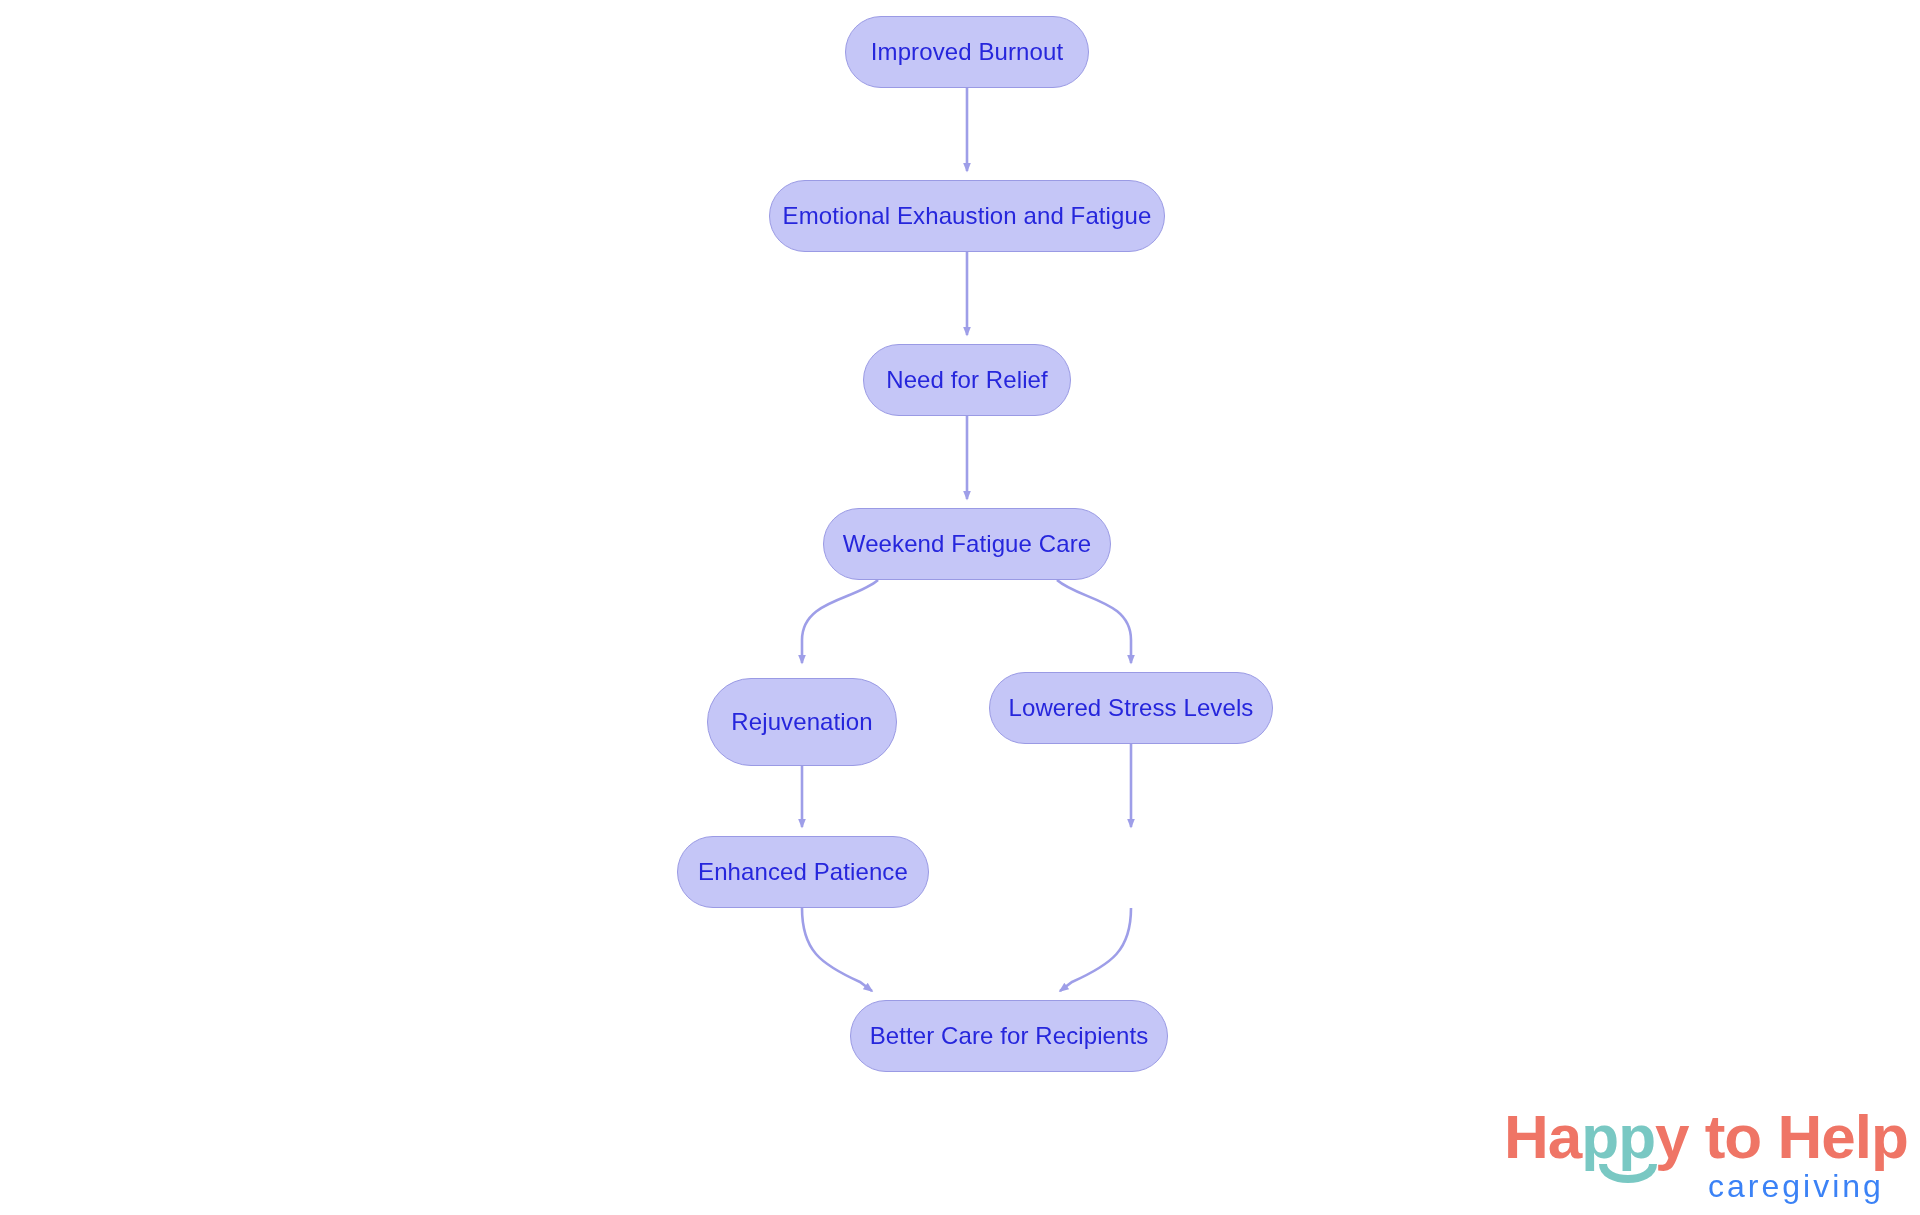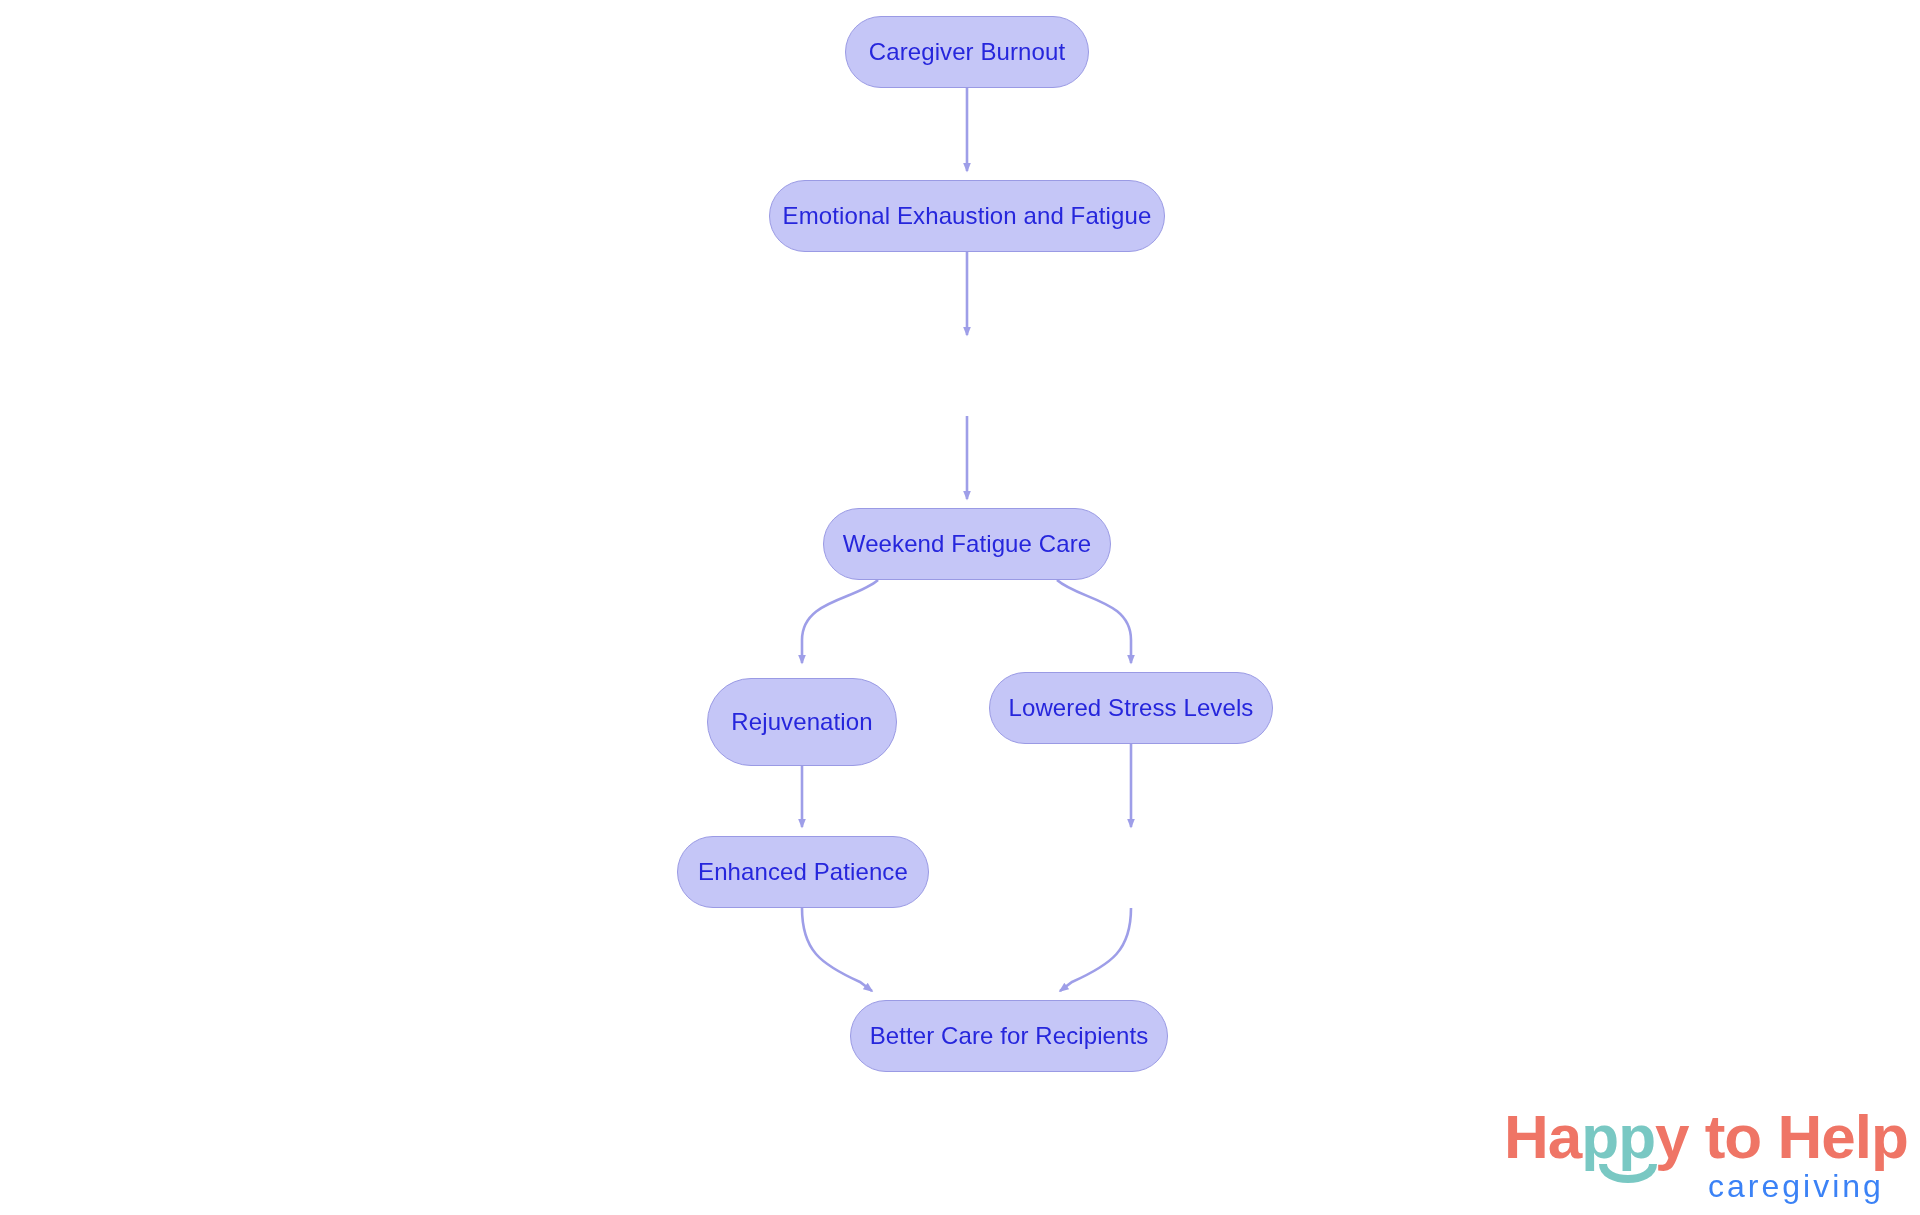--- a/index.html
+++ b/index.html
@@ -115,27 +115,30 @@
     <path d="M802,744 L802,827" stroke="#9e9ee8" stroke-width="2.6" fill="none" marker-end="url(#arrowhead)"></path>
 
     <path d="M1131,744 L1131,827" stroke="#9e9ee8" stroke-width="2.6" fill="none" marker-end="url(#arrowhead)"></path>
 
     <path d="M802,908 C802,950 820,964 860,982 L872,991" stroke="#9e9ee8" stroke-width="2.6" fill="none" marker-end="url(#arrowhead)"></path>
 
     <path d="M1131,908 C1131,950 1112,964 1072,982 L1060,991" stroke="#9e9ee8" stroke-width="2.6" fill="none" marker-end="url(#arrowhead)"></path>
   </svg>
 
   <div class="node" style="left:845px; top:16px; width:244px; height:72px;">
-    <span>Caregiver Burnout</span>
+    <span>Improved Burnout</span>
   </div>
 
   <div class="node" style="left:769px; top:180px; width:396px; height:72px;text-align:center;">
     <span>Emotional Exhaustion and Fatigue</span>
   </div>
 
+  <div class="node" style="left:863px; top:344px; width:208px; height:72px;">
+    <span>Need for Relief</span>
+  </div>
 
   <div class="node" style="left:823px; top:508px; width:288px; height:72px;">
     <span>Weekend Fatigue Care</span>
   </div>
 
   <div class="node" style="left:707px; top:672px; width:190px; height:88px;margin-top:6px;">
     <span>Rejuvenation</span>
   </div>
 
   <div class="node" style="left:989px; top:672px; width:284px; height:72px;">

